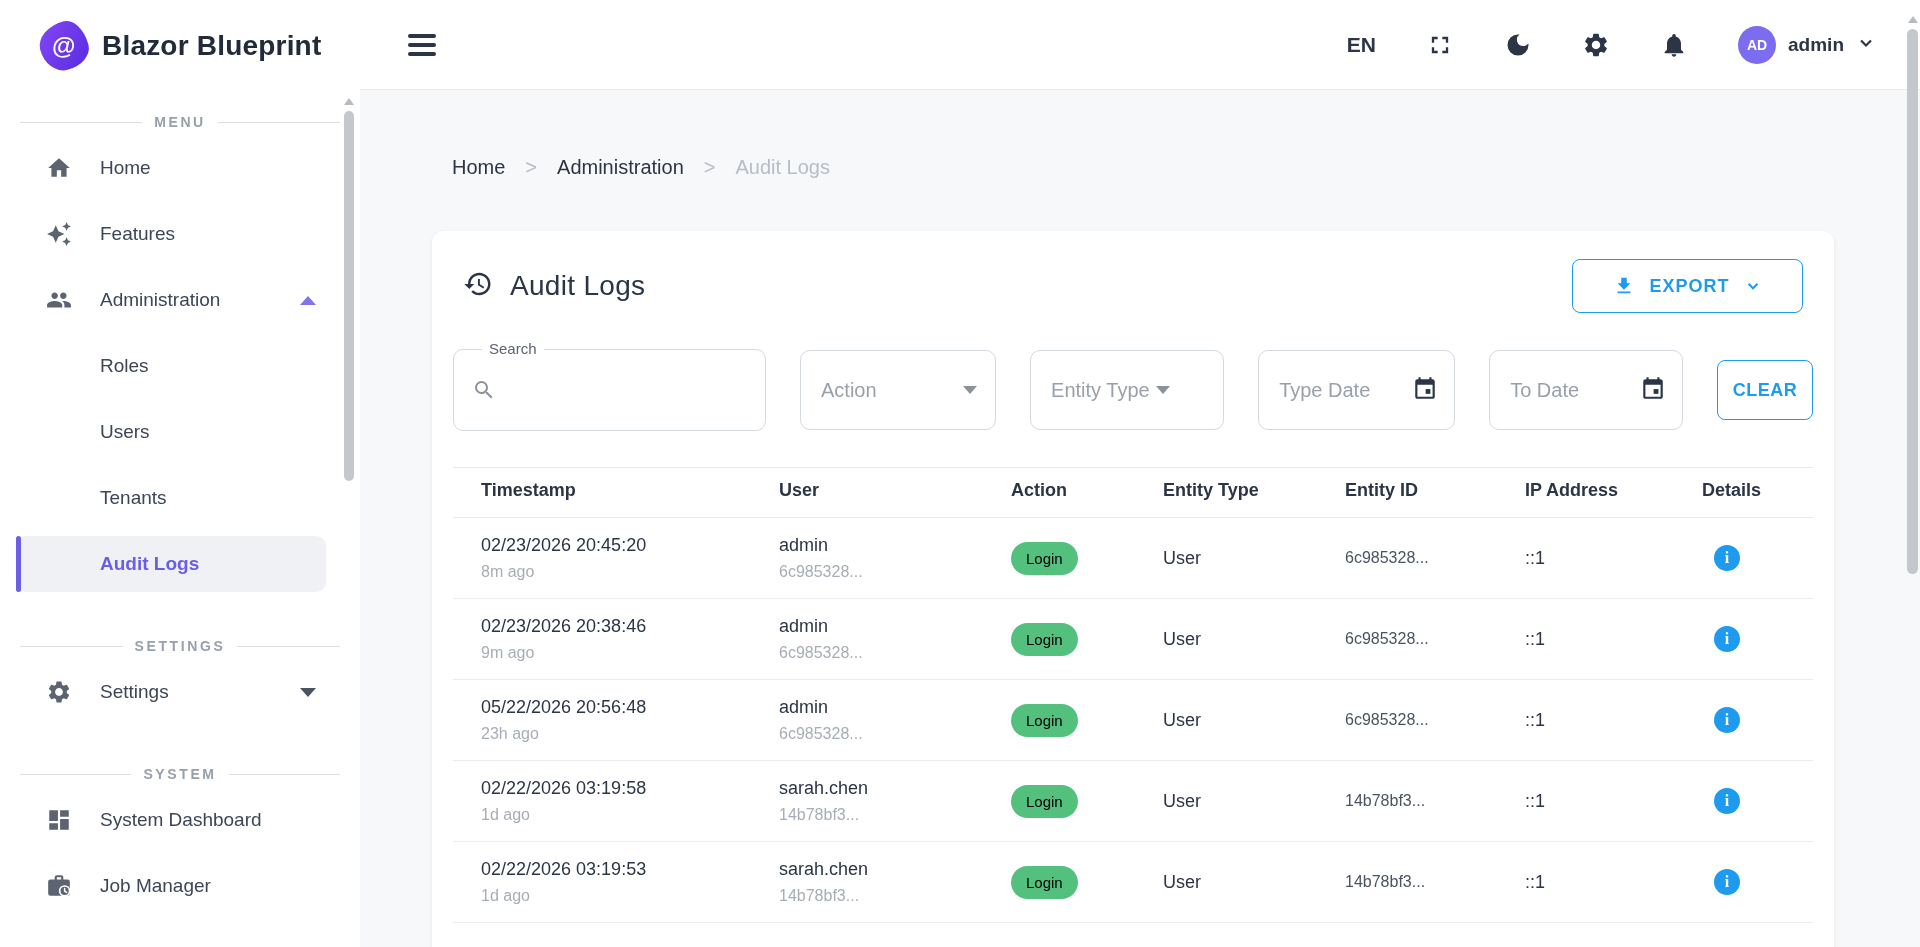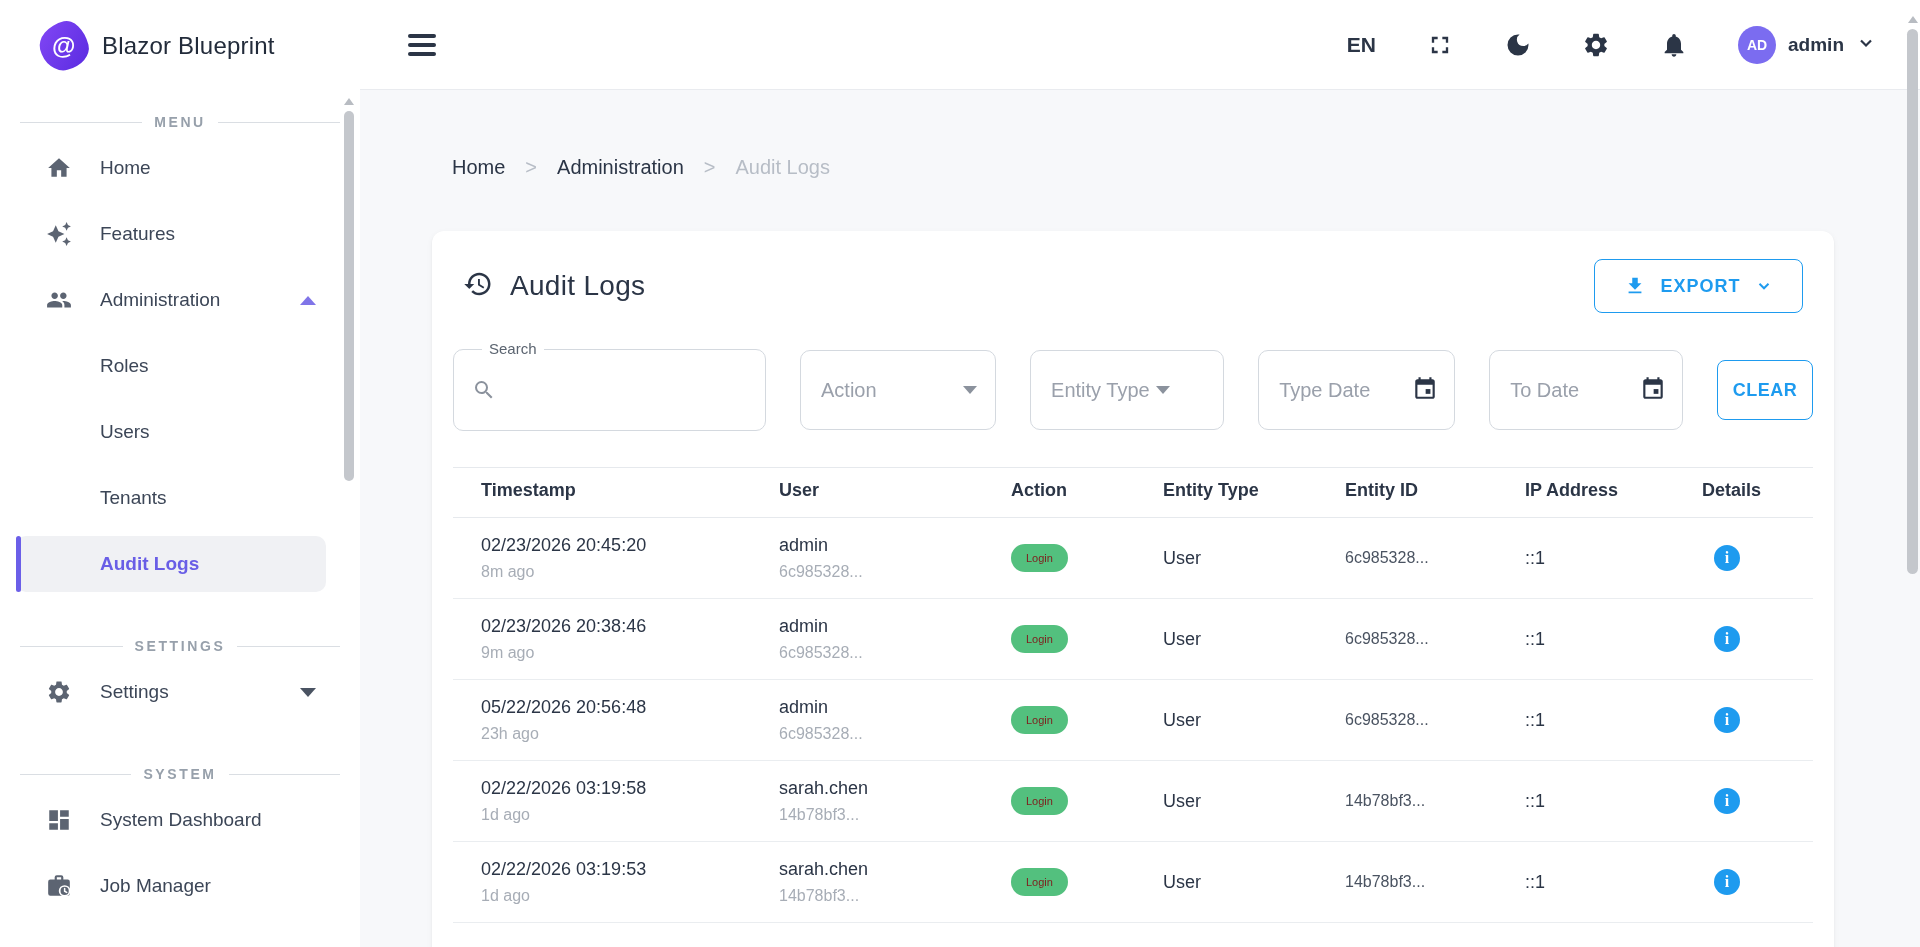--- a/index.html
+++ b/index.html
@@ -3,21 +3,21 @@
 <meta charset="utf-8">
 <style>
   * { margin:0; padding:0; box-sizing:border-box; }
   html,body { width:1920px; height:947px; overflow:hidden; font-family:"Liberation Sans", sans-serif; background:#fff; color:#2b3546; }
 
   
   .sidebar { position:absolute; left:0; top:0; width:360px; height:947px; background:#fff; z-index:3; overflow:hidden; }
   .brand { display:flex; align-items:center; gap:14px; padding:22px 0 0 40px; }
   .brand-logo { width:48px; height:48px; background:linear-gradient(135deg,#8247f5,#5a2be0); border-radius:62% 38% 55% 45% / 45% 60% 40% 55%; transform:rotate(-14deg); display:flex; align-items:center; justify-content:center; }
   .brand-logo span { transform:rotate(14deg); color:#fff; font-size:24px; font-weight:bold; }
-  .brand-name { font-size:24px; font-weight:normal; color:#222b3a; letter-spacing:.2px; }
+  .brand-name { font-size:28px; font-weight:bold; color:#222b3a; letter-spacing:.2px; }
   .side-section { display:flex; align-items:center; gap:12px; margin:0 20px; color:#97a0ab; font-size:14px; font-weight:bold; letter-spacing:2.6px; }
   .side-section::before,.side-section::after { content:""; flex:1; border-top:1px solid #dadee3; }
   .sec-menu { margin-top:44px; }
   .sec-settings { margin-top:46px; }
   .sec-system { margin-top:46px; }
   .nav-item { display:flex; align-items:center; height:56px; margin:10px 0 0; padding-left:46px; font-size:19px; color:#3c4657; cursor:pointer; }
   .nav-item .nico { width:26px; height:26px; margin-right:28px; flex:none; display:flex; align-items:center; justify-content:center; }
   .nav-item svg { width:26px; height:26px; fill:#5c6472; }
   .nav-sub { display:flex; align-items:center; height:56px; margin:10px 0 0; padding-left:100px; font-size:19px; color:#3c4657; cursor:pointer; }
   .nav-sub.active { margin-left:16px; margin-right:34px; padding-left:84px; background:#f0f1f4; border-radius:10px; color:#695ee6; font-weight:bold; position:relative; }
@@ -48,21 +48,21 @@
   .breadcrumb { margin:66px 0 0 92px; font-size:20px; display:flex; align-items:center; }
   .crumb { color:#2b3546; cursor:pointer; }
   .crumb-sep { color:#b7bdc6; margin:0 20px; }
   .crumb-current { color:#b7bdc6; }
 
   .card { margin:52px 0 0 72px; width:1402px; height:730px; background:#fff; border-radius:12px; box-shadow:0 1px 2px rgba(16,24,40,.05), 0 2px 6px rgba(16,24,40,.05); padding:26px 21px; }
   .card-head { display:flex; align-items:center; justify-content:space-between; padding:2px 10px 0 10px; height:56px; }
   .card-title { display:flex; align-items:center; gap:17px; }
   .card-title svg { width:30px; height:30px; fill:#2b3546; }
   .card-title h1 { font-size:28px; font-weight:500; color:#2b3546; letter-spacing:.3px; }
-  .export-btn { display:flex; align-items:center; justify-content:center; gap:14px; width:209px; height:54px; border:1.5px solid #1e9bef; border-radius:8px; background:#fff; color:#1e9bef; font-size:18px; font-weight:bold; letter-spacing:1px; cursor:pointer; font-family:inherit; }
+  .export-btn { display:flex; align-items:center; justify-content:center; gap:14px; width:231px; height:54px; border:1.5px solid #1e9bef; border-radius:8px; background:#fff; color:#1e9bef; font-size:18px; font-weight:bold; letter-spacing:1px; cursor:pointer; font-family:inherit; }
   .export-btn .dl svg { width:22px; height:22px; fill:#1e9bef; display:block; }
   .export-btn .chev svg { width:18px; height:18px; stroke:#1e9bef; stroke-width:2.6; fill:none; display:block; }
 
   .filters { display:flex; align-items:center; gap:34px; margin-top:36px; }
   .search-field { position:relative; width:313px; height:82px; border:1.5px solid #d4d9df; border-radius:10px; display:flex; align-items:center; }
   .search-field .flabel { position:absolute; top:-10px; left:28px; background:#fff; padding:0 7px; font-size:15px; color:#5b6470; }
   .search-field .sico { margin-left:18px; display:flex; }
   .search-field .sico svg { width:24px; height:24px; fill:#8b929d; }
   .search-field input { border:none; outline:none; flex:1; height:100%; font-size:19px; padding:0 14px; font-family:inherit; background:transparent; color:#2b3546; }
   .select-box { height:80px; border:1.5px solid #d4d9df; border-radius:10px; background:#fff; display:flex; align-items:center; padding:0 18px 0 20px; font-size:20px; color:#9aa0ab; cursor:pointer; }
@@ -75,21 +75,21 @@
   .clear-btn { width:97px; height:60px; border:1.5px solid #1e9bef; border-radius:8px; background:#fff; color:#1e9bef; font-size:18px; font-weight:bold; letter-spacing:.5px; cursor:pointer; font-family:inherit; }
 
   table { width:1360px; border-collapse:collapse; table-layout:fixed; margin-top:36px; }
   th { text-align:left; font-size:18px; font-weight:bold; color:#2b3546; border-top:1px solid #e6e9ed; border-bottom:1px solid #e6e9ed; height:50px; padding:0 8px 4px 0; }
   td { border-bottom:1px solid #eaedf0; height:81px; padding:0 8px 0 0; vertical-align:middle; }
   th:first-child, td:first-child { padding-left:28px; }
   .cell-main { font-size:18px; color:#2b3546; }
   .cell-sub { font-size:16px; color:#a7adb6; margin-top:7px; }
   .cell-plain { font-size:18px; color:#2b3546; }
   .cell-mono { font-size:16px; color:#4a5361; }
-  .badge { display:inline-block; background:#53c07e; color:#7f1d1d; font-size:11px; padding:8px 15px; border-radius:18px; }
+  .badge { display:inline-block; background:#53c07e; color:#000000; font-size:15px; padding:8px 15px; border-radius:18px; }
   .info-btn { width:26px; height:26px; border-radius:50%; background:#1e9bef; color:#fff; font-size:16px; font-weight:bold; font-family:"Liberation Serif", serif; display:flex; align-items:center; justify-content:center; margin-left:12px; cursor:pointer; }
 
   
   .page-scroll { position:absolute; right:2px; top:16px; width:11px; z-index:5; }
   .page-scroll .thumb { width:11px; height:545px; background:#c4c7cc; border-radius:6px; }
 </style>
 </head>
 <body>
 
 <aside class="sidebar">

